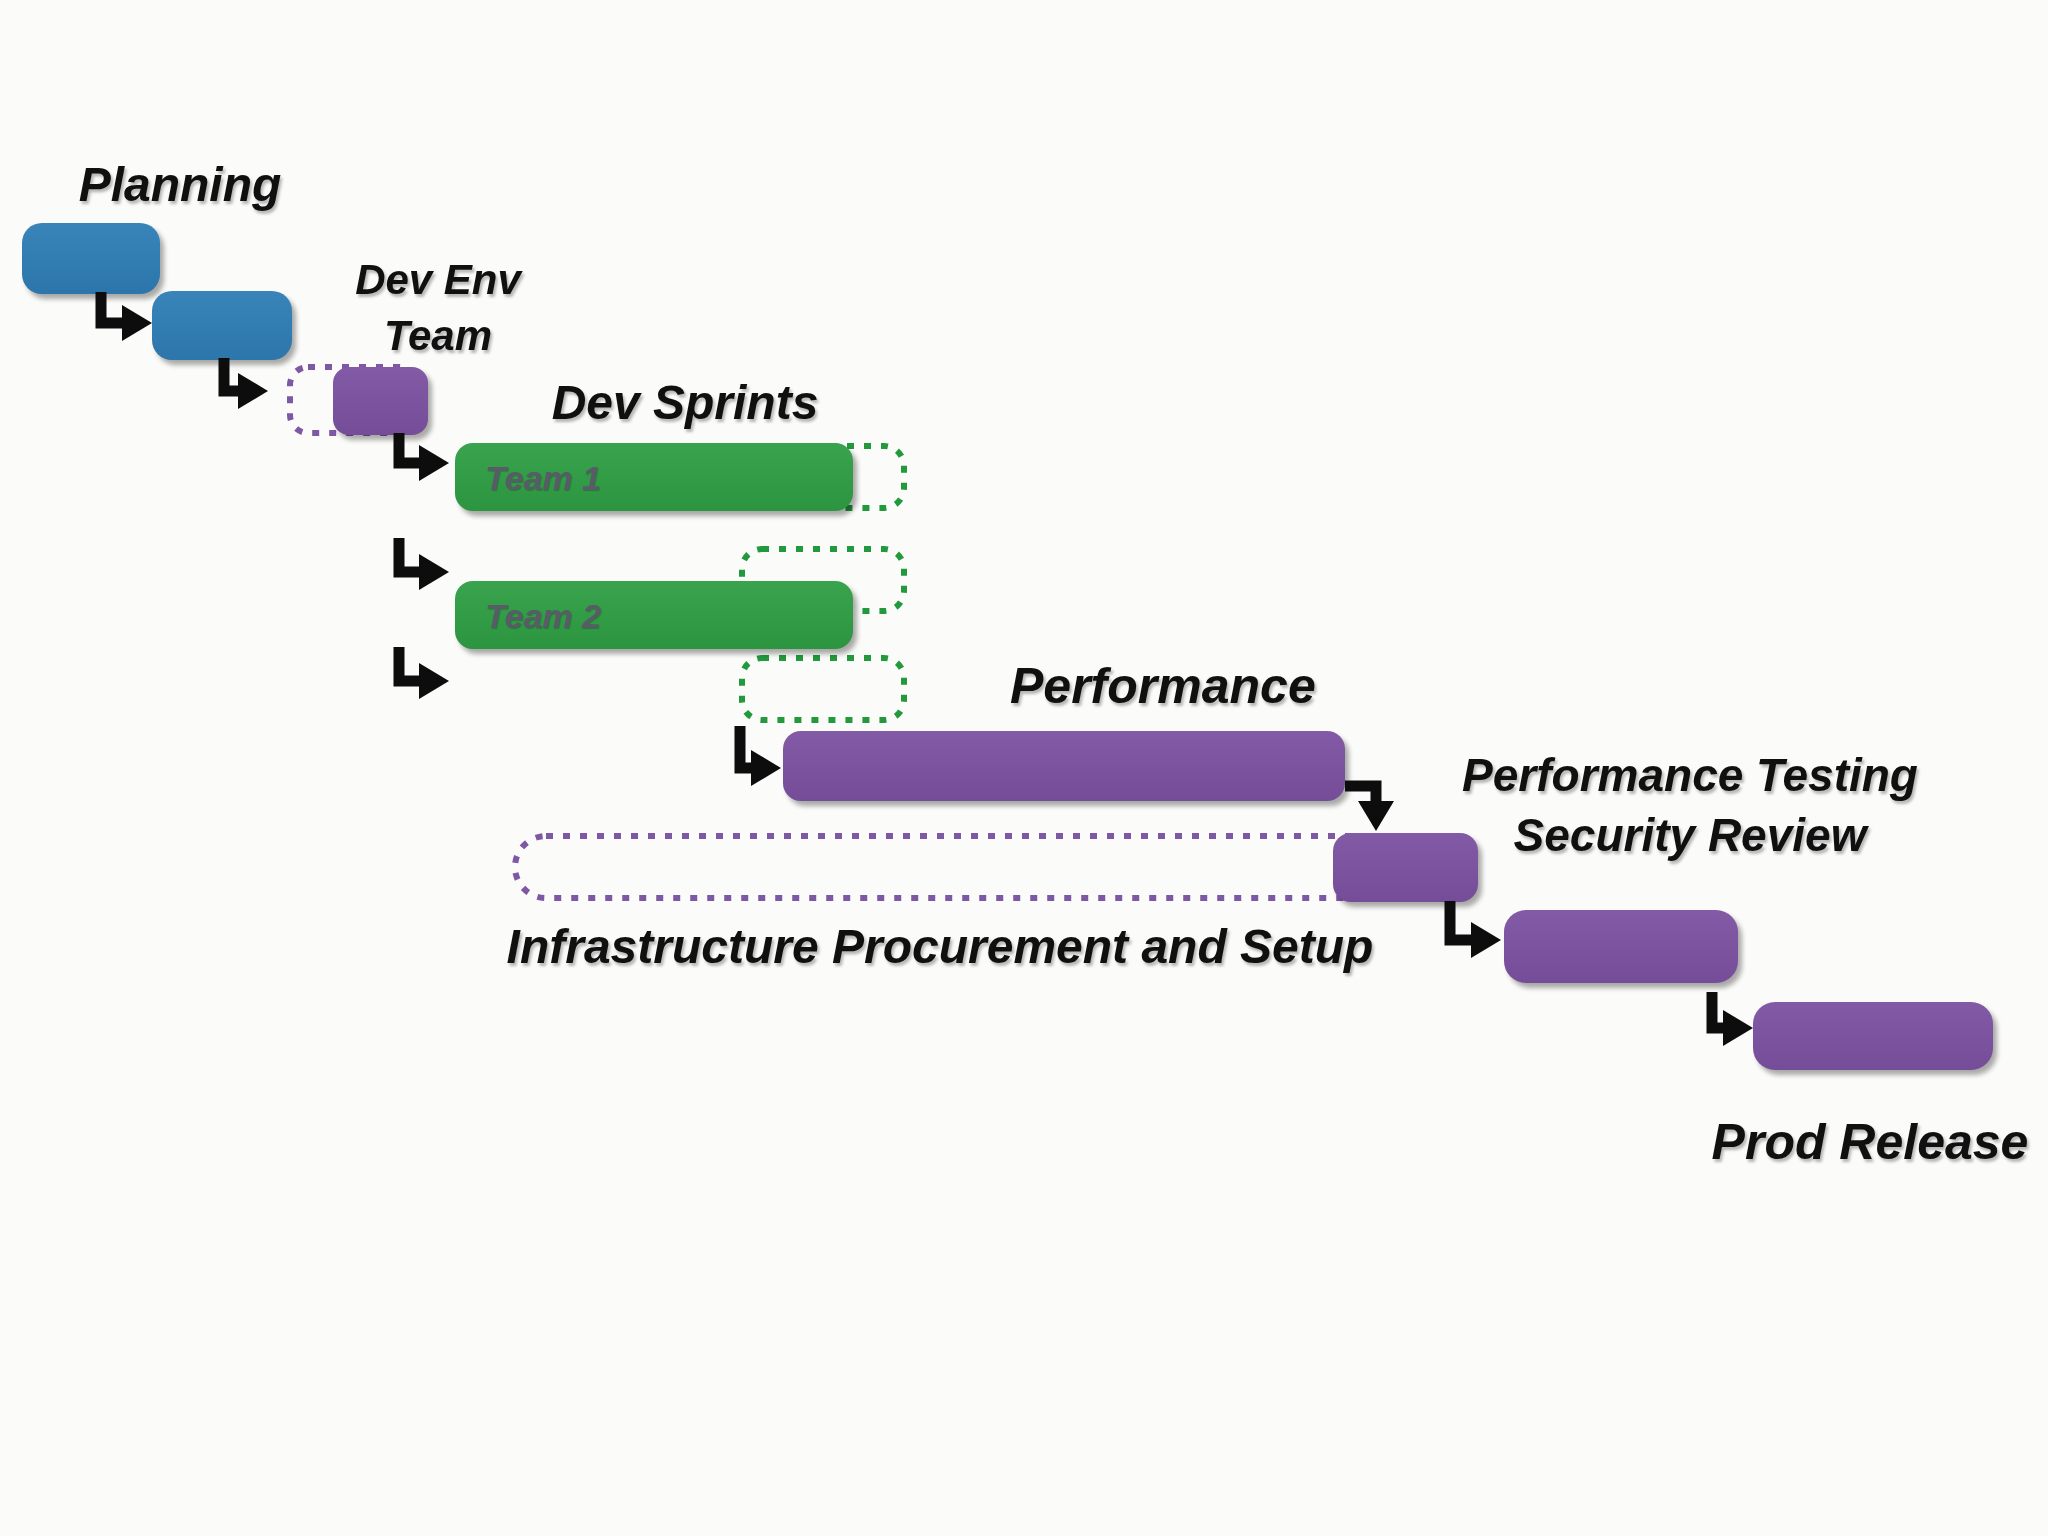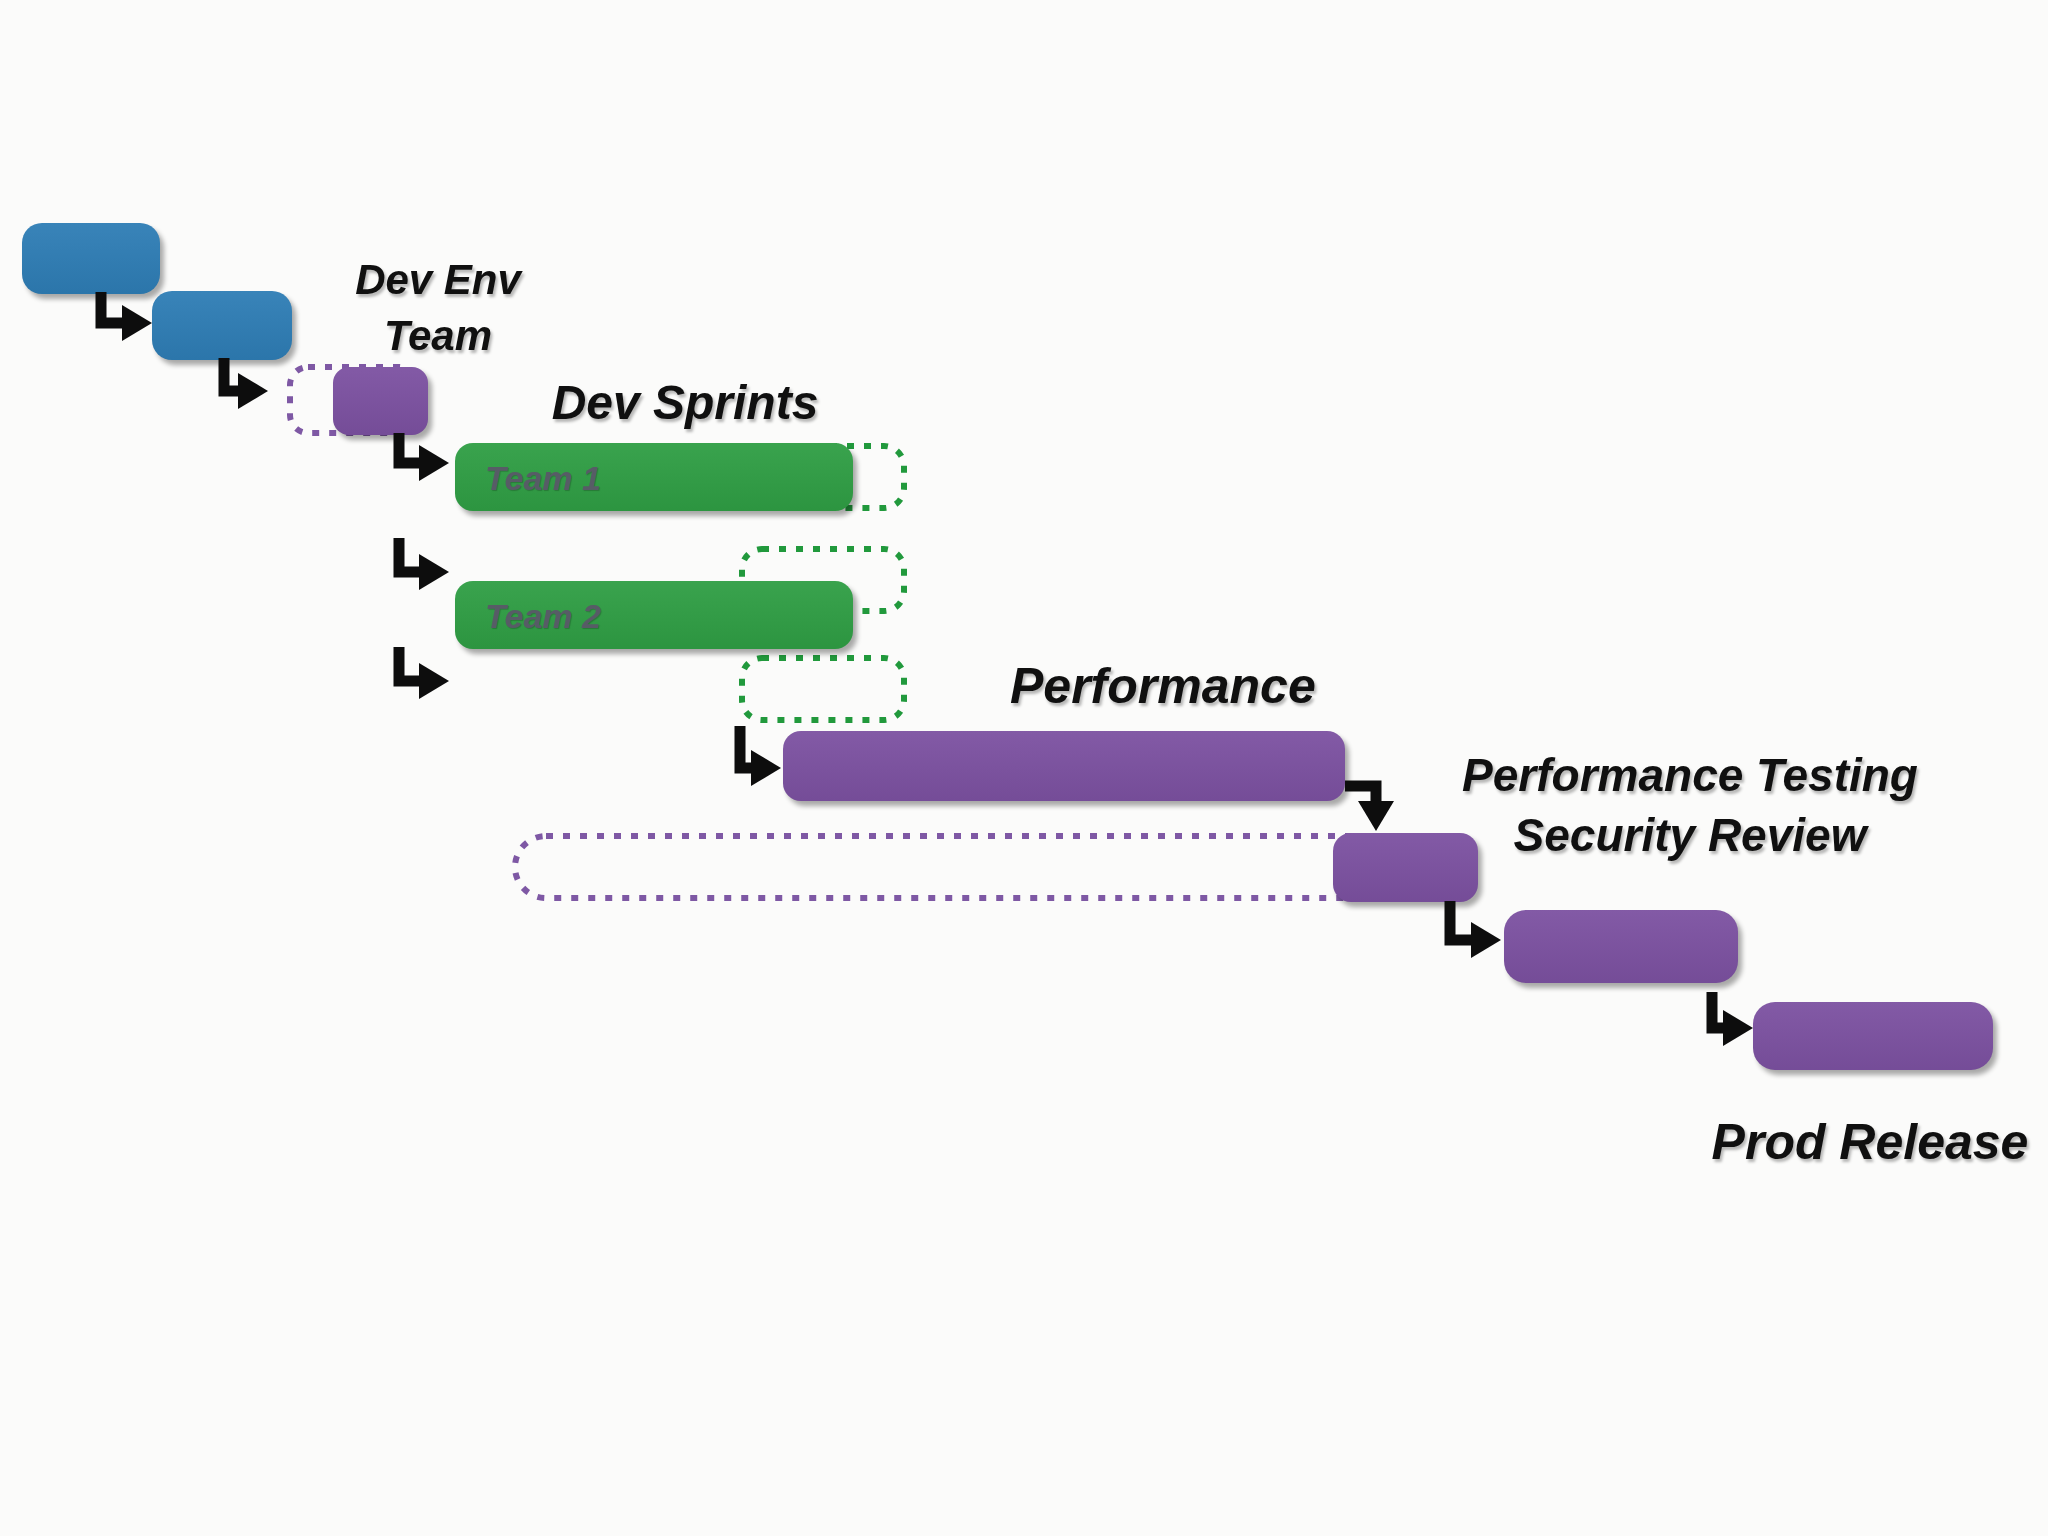--- a/index.html
+++ b/index.html
@@ -88,30 +88,32 @@
       <polygon points="449,463 419,445 419,481"></polygon>
       <polygon points="449,572 419,554 419,590"></polygon>
       <polygon points="449,681 419,663 419,699"></polygon>
       <polygon points="781,768 751,750 751,786"></polygon>
       <polygon points="1376,831 1358,801 1394,801"></polygon>
       <polygon points="1501,940 1471,922 1471,958"></polygon>
       <polygon points="1753,1028 1723,1010 1723,1046"></polygon>
     </g>
   </svg>
 
+  <div class="title" style="left:60px;  top:156px;  width:240px; font-size:48px;">Planning</div>
 
   <div class="title" style="left:328px; top:252px; width:220px; font-size:42px; line-height:56px;">
     <div>Dev Env</div>
     <div>Team</div>
   </div>
 
   <div class="title" style="left:535px; top:374px; width:300px; font-size:48px;">Dev Sprints</div>
 
   <div class="title" style="left:1010px; top:656px; width:300px; font-size:50px;">Performance</div>
 
+  <div class="title" style="left:420px; top:918px; width:1040px; font-size:48px;">Infrastructure Procurement and Setup</div>
 
   <div class="title" style="left:1700px; top:1112px; width:340px; font-size:50px;">Prod Release</div>
 
   <div class="title" style="left:1420px; top:745px; width:540px; font-size:46px; line-height:60px;">
     <div>Performance Testing</div>
     <div>Security Review</div>
   </div>
 
 </div>
 

